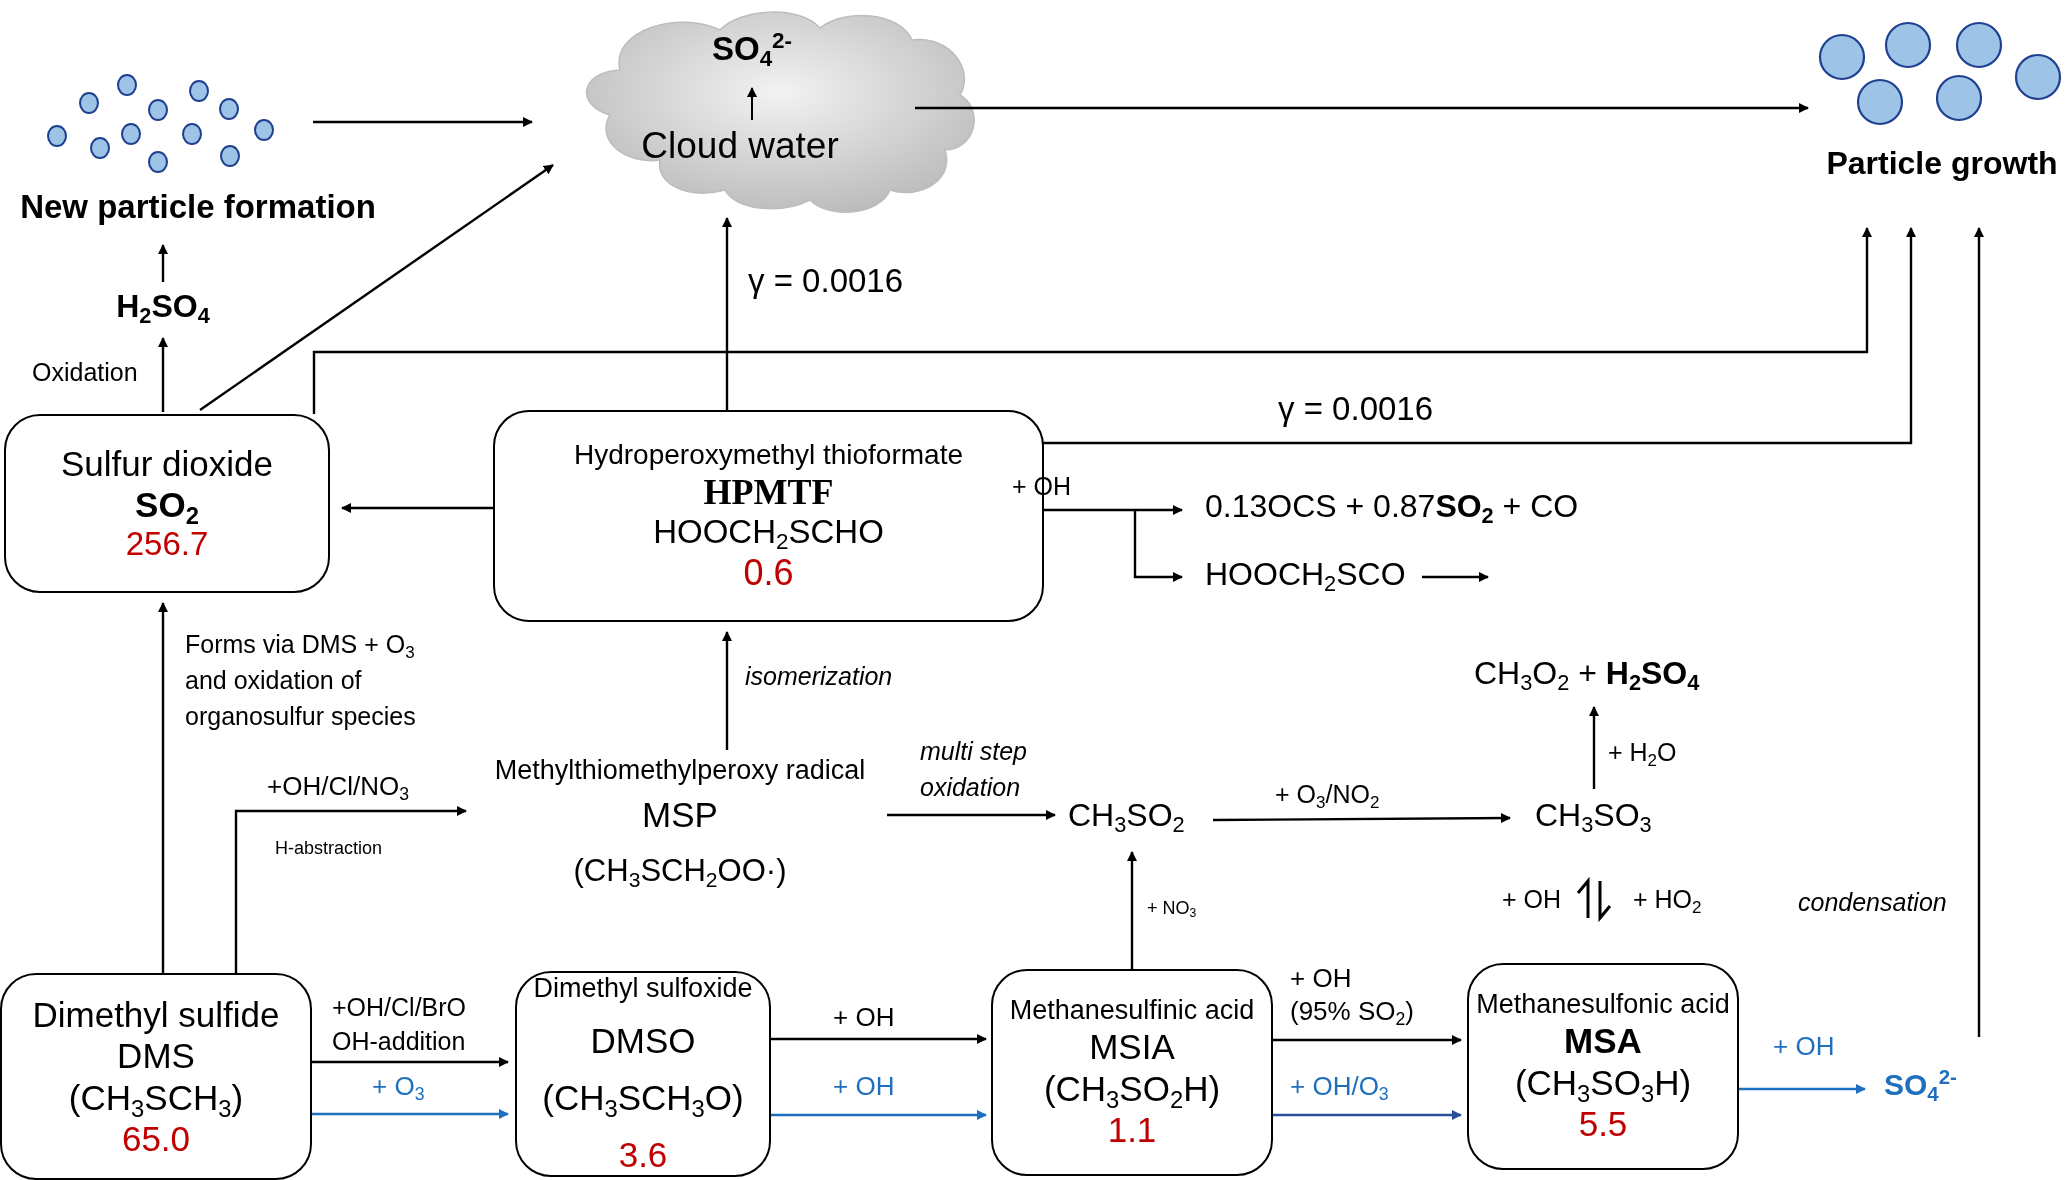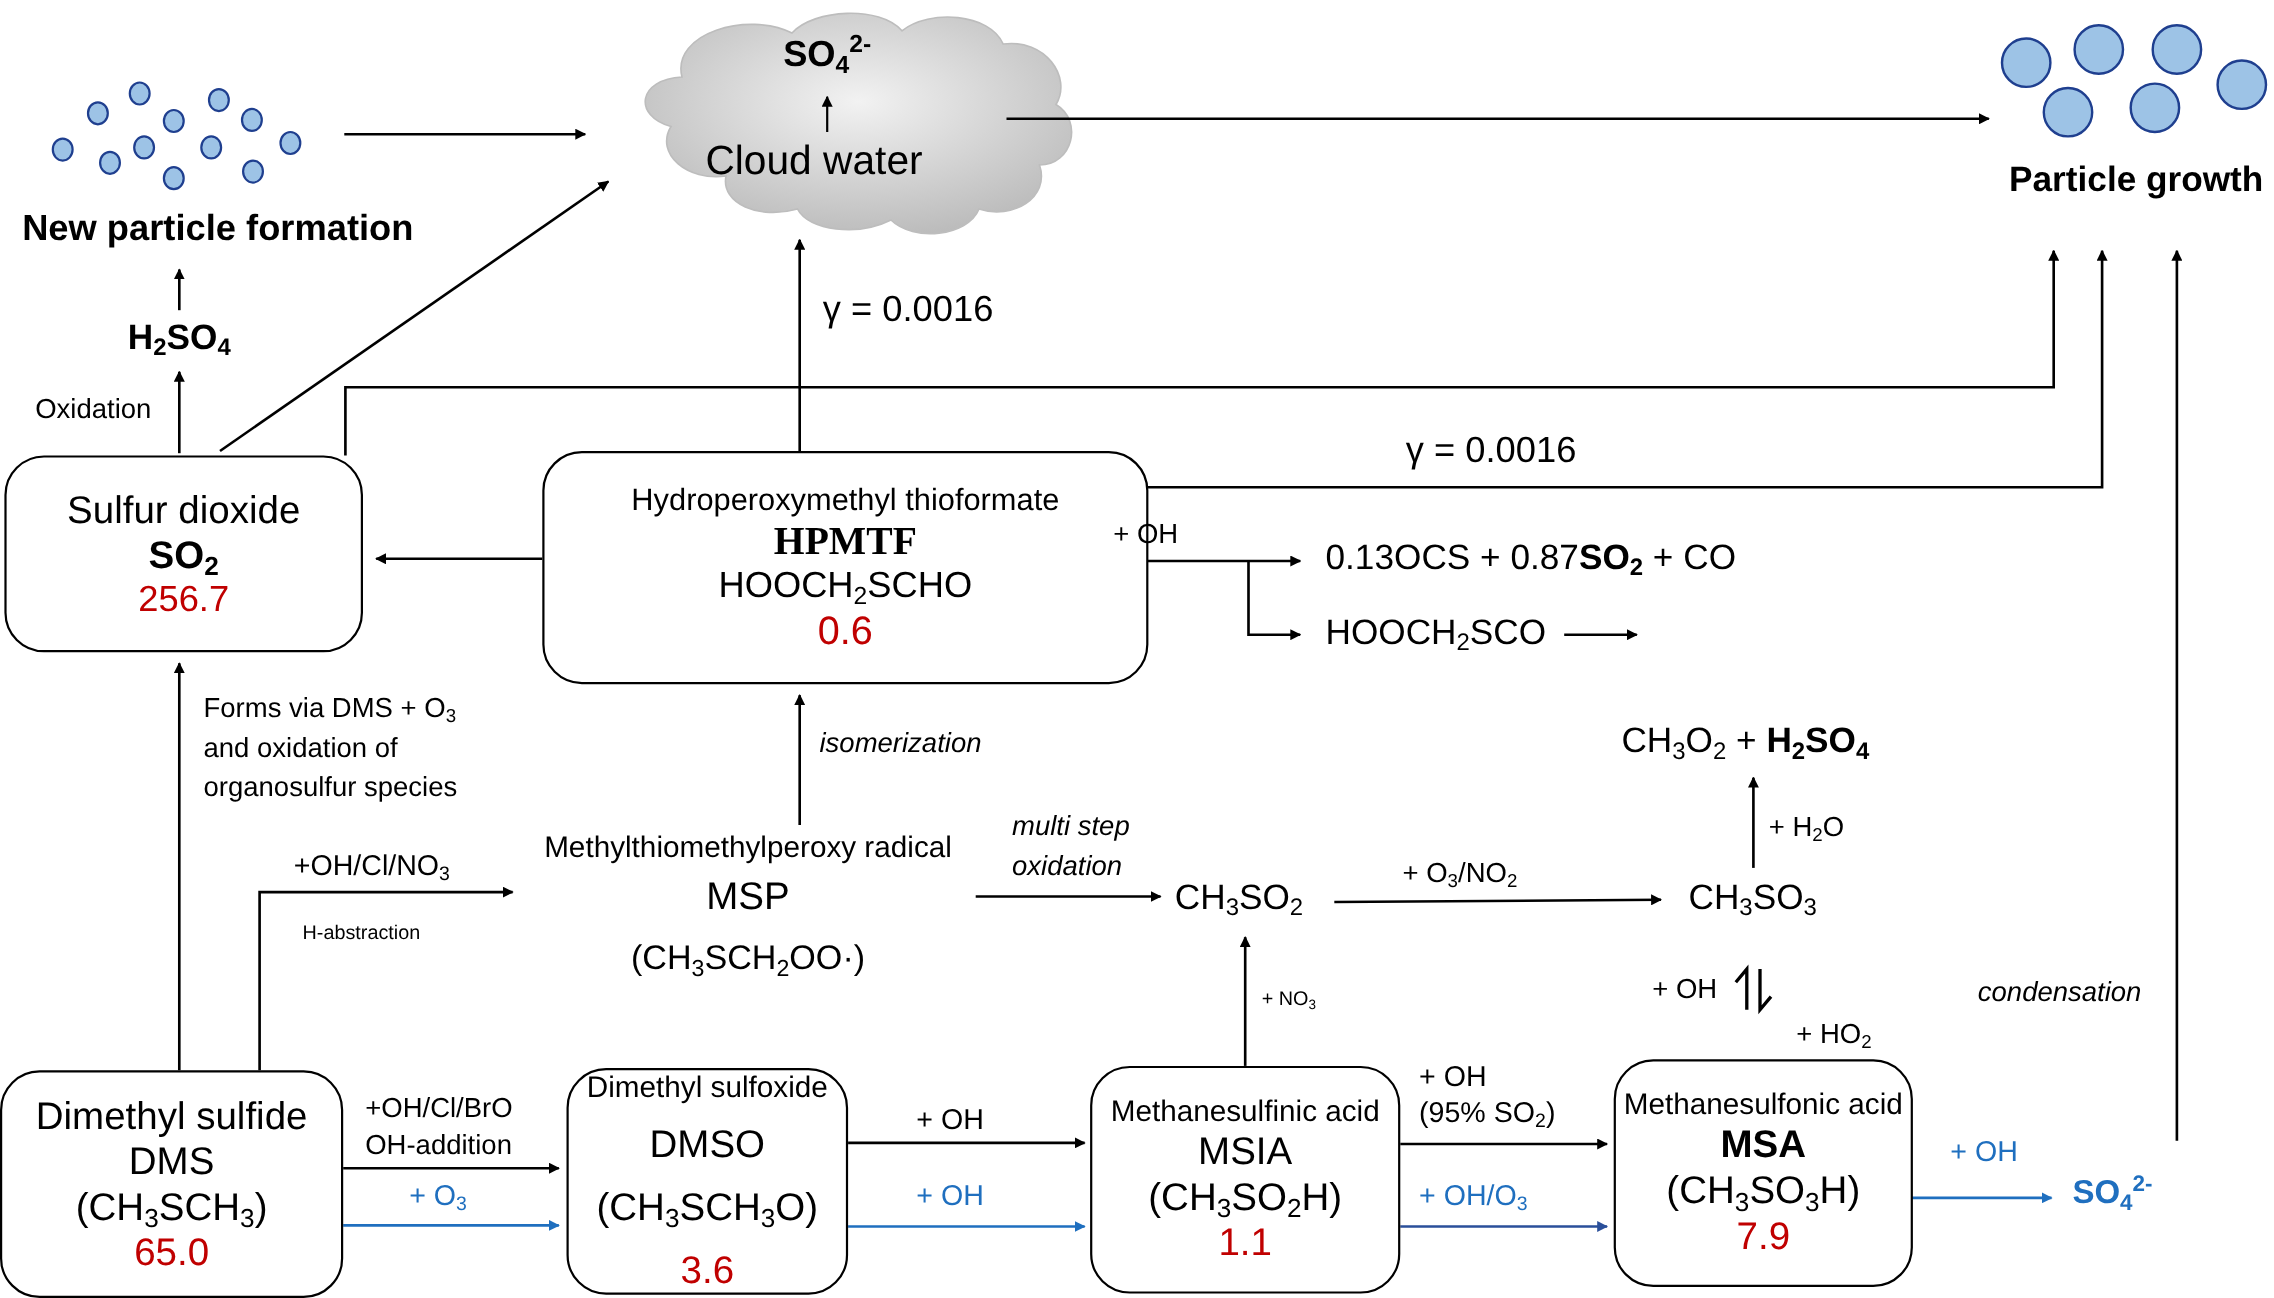--- a/index.html
+++ b/index.html
@@ -189,21 +189,21 @@
 
   <div class="lbl" style="left:1275px; top:780px; font-size:25px;"><span>+ O</span><sub>3</sub><span>/NO</span><sub>2</sub></div>
 
   <div class="lbl" style="left:1535px; top:797px; font-size:32px;"><span>CH</span><sub>3</sub><span>SO</span><sub>3</sub></div>
 
   <div class="lbl" style="left:1474px; top:655px; font-size:32px;"><span>CH</span><sub>3</sub><span>O</span><sub>2</sub><span> + </span><b>H</b><sub class="b">2</sub><b>SO</b><sub class="b">4</sub></div>
 
   <div class="lbl" style="left:1608px; top:738px; font-size:25px;"><span>+ H</span><sub>2</sub><span>O</span></div>
 
   <div class="lbl" style="left:1502px; top:885px; font-size:25px;">+ OH</div>
-  <div class="lbl" style="left:1633px; top:926px; font-size:25px;"><span>+ HO</span><sub>2</sub></div>
+  <div class="lbl" style="left:1633px; top:885px; font-size:25px;"><span>+ HO</span><sub>2</sub></div>
 
   <div class="lbl" style="left:1147px; top:898px; font-size:18px;"><span>+ NO</span><sub>3</sub></div>
 
   <div class="lbl i" style="left:1798px; top:888px; font-size:25px;">condensation</div>
 
   <div class="box" style="left:0px; top:973px; width:312px; height:207px;">
     <div class="line" style="font-size:35px;">Dimethyl sulfide</div>
     <div class="line" style="font-size:35px;">DMS</div>
     <div class="line" style="font-size:35px;"><span>(CH</span><sub>3</sub><span>SCH</span><sub>3</sub><span>)</span></div>
     <div class="line red" style="font-size:35px;">65.0</div>
@@ -235,19 +235,19 @@
   <div class="lbl" style="left:1290px; top:962px; font-size:26px; line-height:33px;">
     <div>+ OH</div>
     <div><span>(95% SO</span><sub>2</sub><span>)</span></div>
   </div>
   <div class="lbl blue" style="left:1290px; top:1072px; font-size:26px;"><span>+ OH/O</span><sub>3</sub></div>
 
   <div class="box" style="left:1467px; top:963px; width:272px; height:207px;">
     <div class="line" style="font-size:27px;">Methanesulfonic acid</div>
     <div class="line b" style="font-size:35px;">MSA</div>
     <div class="line" style="font-size:35px;"><span>(CH</span><sub>3</sub><span>SO</span><sub>3</sub><span>H)</span></div>
-    <div class="line red" style="font-size:35px;">7.9</div>
+    <div class="line red" style="font-size:35px;">5.5</div>
   </div>
 
   <div class="lbl blue" style="left:1773px; top:1032px; font-size:26px;">+ OH</div>
   <div class="lbl blue b" style="left:1884px; top:1068px; font-size:30px;"><span>SO</span><sub>4</sub><sup>2-</sup></div>
 
 </div>
 
 </body></html>

